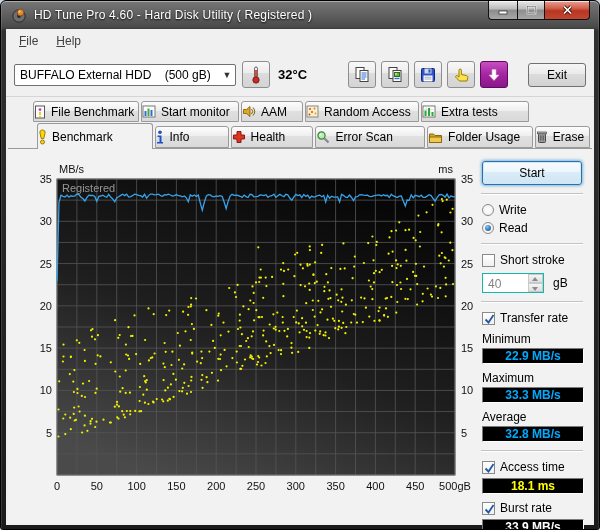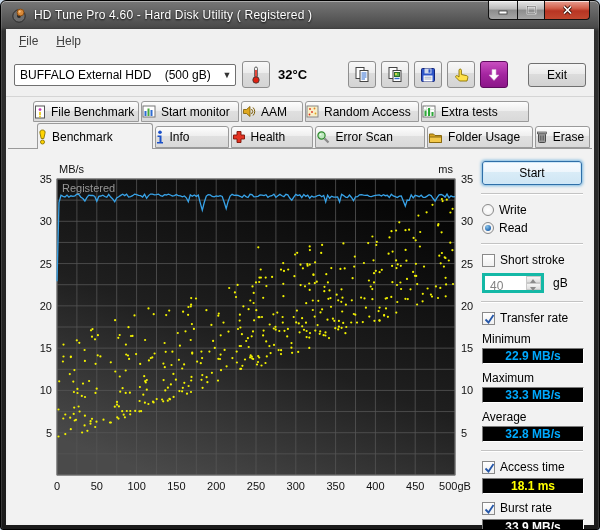--- a/index.html
+++ b/index.html
@@ -54,21 +54,21 @@
     background:linear-gradient(#f7fbfe,#eef6fc 45%,#d9ecf7 46%,#cfe6f4);
     box-shadow:0 0 3px 1px #7ab8e0, inset 0 0 0 1px #cfe8f8;}
   .sep{height:0;border-top:1px solid #c3c3c3;border-bottom:1px solid #fff;margin:8px 1px;}
   .choice-row{display:flex;align-items:center;gap:5px;margin:2px 2px 4px;}
   .radio{width:12px;height:12px;border:1px solid #8a8a8a;border-radius:50%;background:radial-gradient(#fff,#ececec);position:relative;flex:0 0 auto;}
   .radio.checked::after{content:"";position:absolute;left:2px;top:2px;width:6px;height:6px;border-radius:50%;
     background:radial-gradient(circle at 35% 30%,#8cc6ea,#2c6fb5 65%,#1b4f8a);}
   .checkbox{width:13px;height:13px;border:1px solid #8a8a8a;background:linear-gradient(#fff,#f0f0f0);position:relative;flex:0 0 auto;}
   .checkbox svg{position:absolute;left:0;top:0;}
   .spin-row{display:flex;align-items:center;gap:9px;margin:6px 2px 2px;}
-  .spinner{width:62px;height:20px;border:3px solid #14b8a6;background:#fff;display:flex;}
+  .spinner{width:62px;height:20px;border:1px solid #14b8a6;background:#fff;display:flex;}
   .spin-val{flex:1;color:#828282;font-size:12px;padding:3px 0 0 5px;}
   .spin-btns{width:15px;display:flex;flex-direction:column;}
   .spin-btns .sb{flex:1;background:linear-gradient(#f5f5f5,#dedede);border:1px solid #c9c9c9;position:relative;}
   .sb.up::after,.sb.down::after{content:"";position:absolute;left:3px;border-left:3px solid transparent;border-right:3px solid transparent;}
   .sb.up::after{top:2px;border-bottom:4px solid #8a8a8a;}
   .sb.down::after{top:3px;border-top:4px solid #8a8a8a;}
   .stat-label{margin:7px 2px 2px;}
   .value-box{width:102px;height:16px;margin:0 2px;background:#000;text-align:center;font-size:12px;font-weight:bold;line-height:15px;
     border-top:1px solid #7a7a7a;border-left:1px solid #7a7a7a;border-bottom:1px solid #fff;border-right:1px solid #fff;}
   .v-cyan{color:#00aaff;}.v-yellow{color:#ffff00;}.v-white{color:#fff;}

